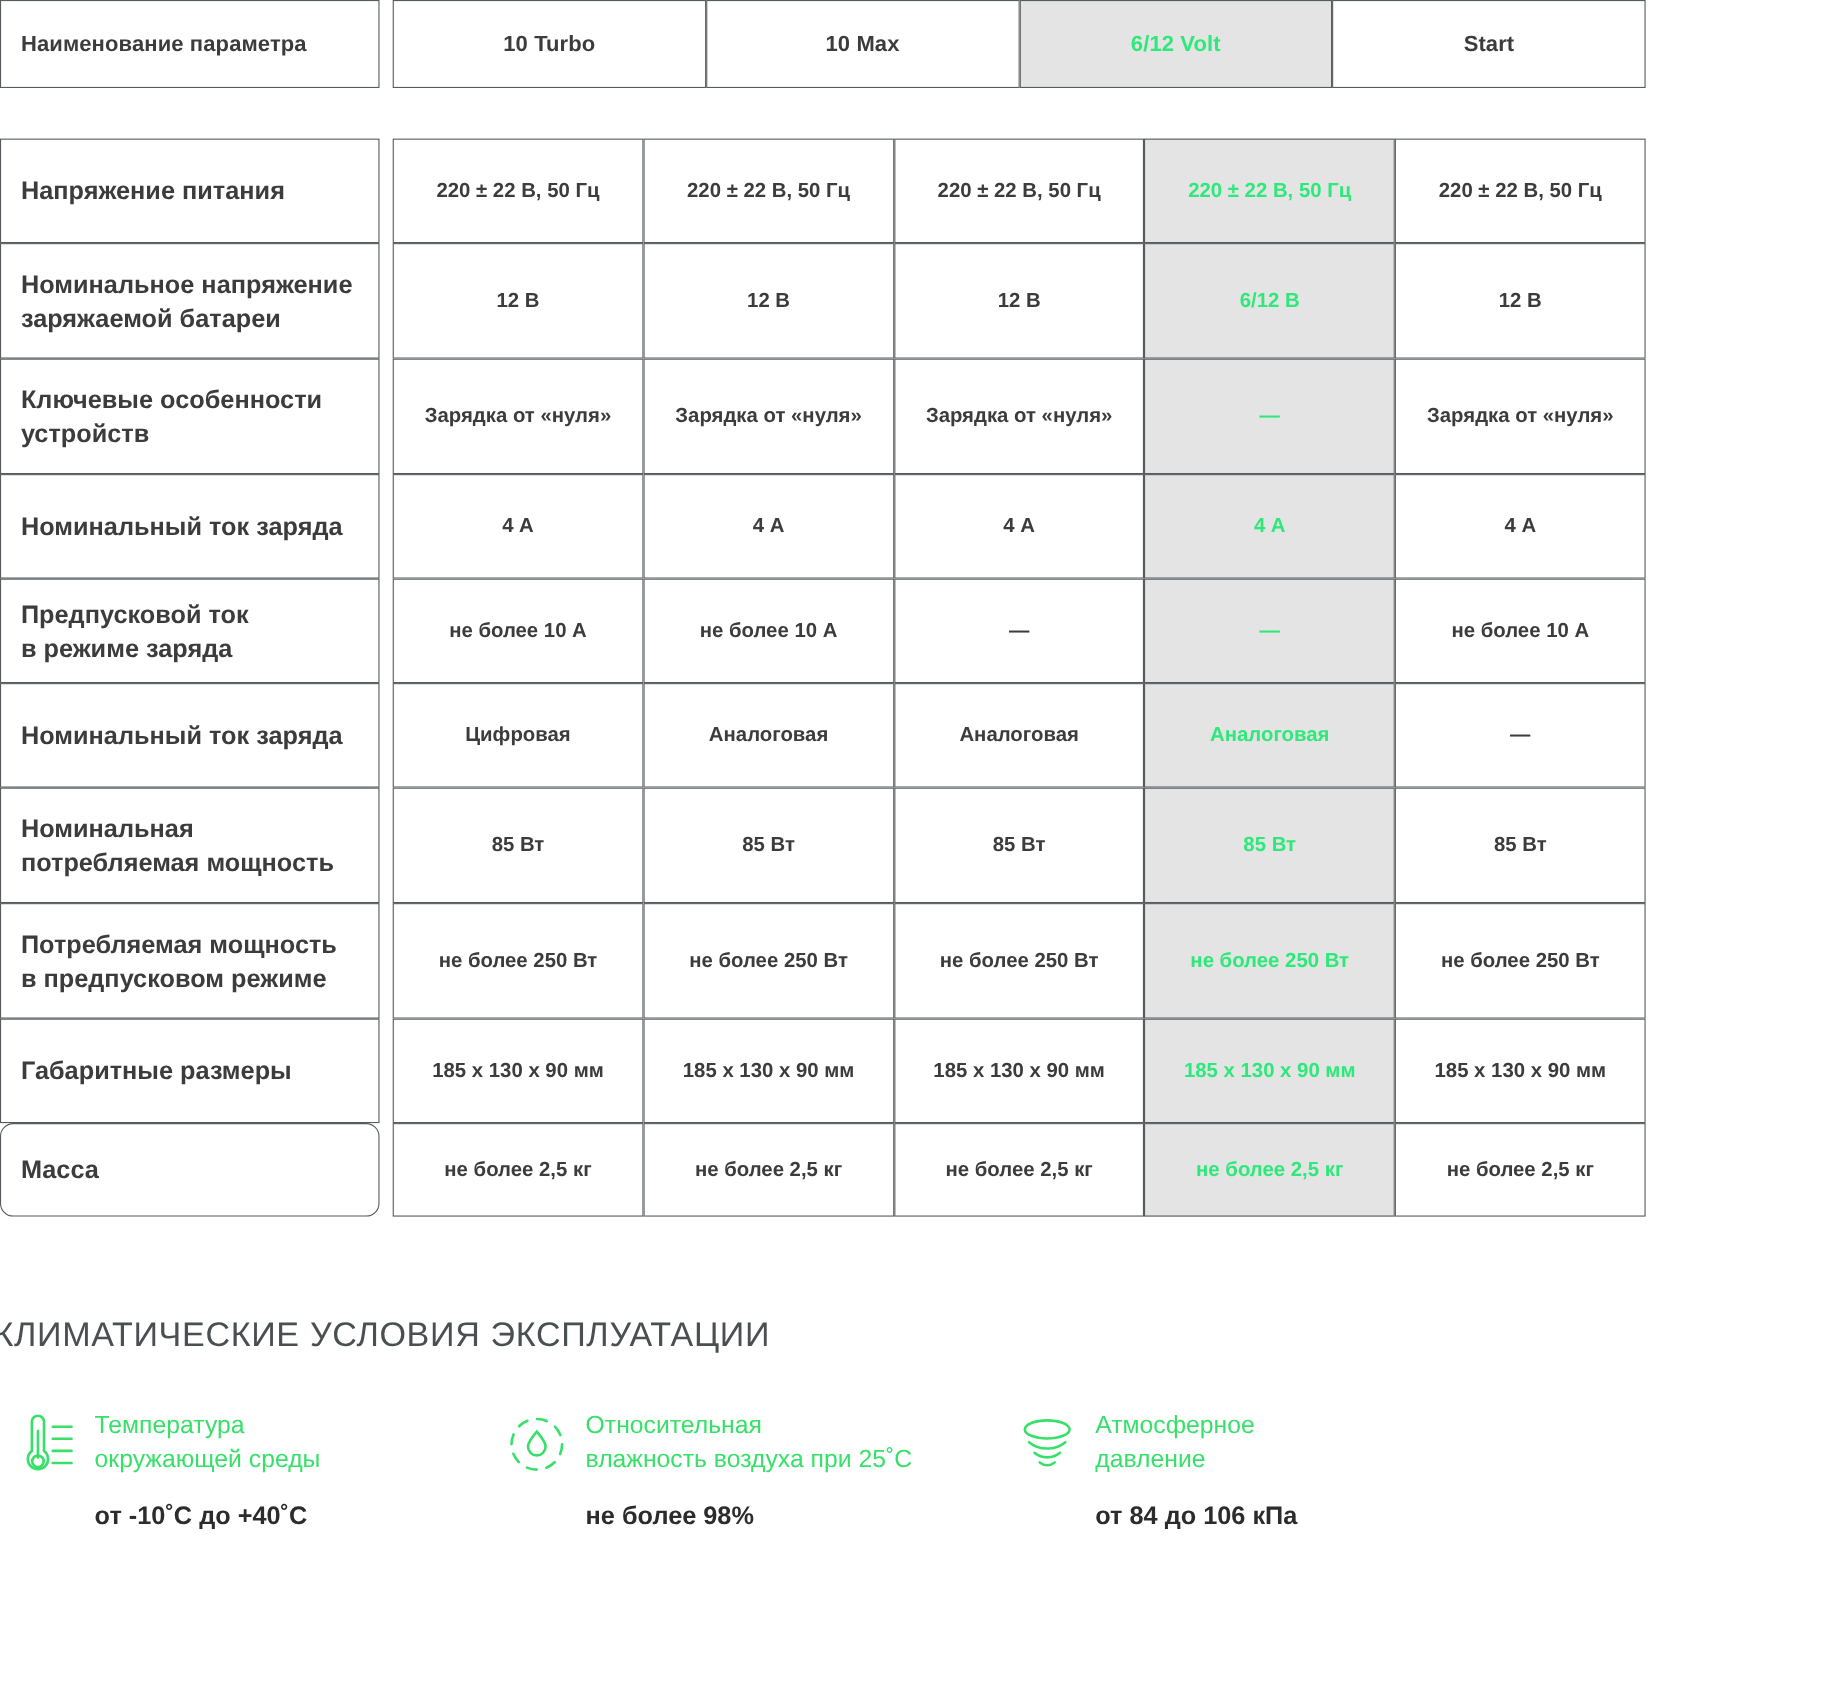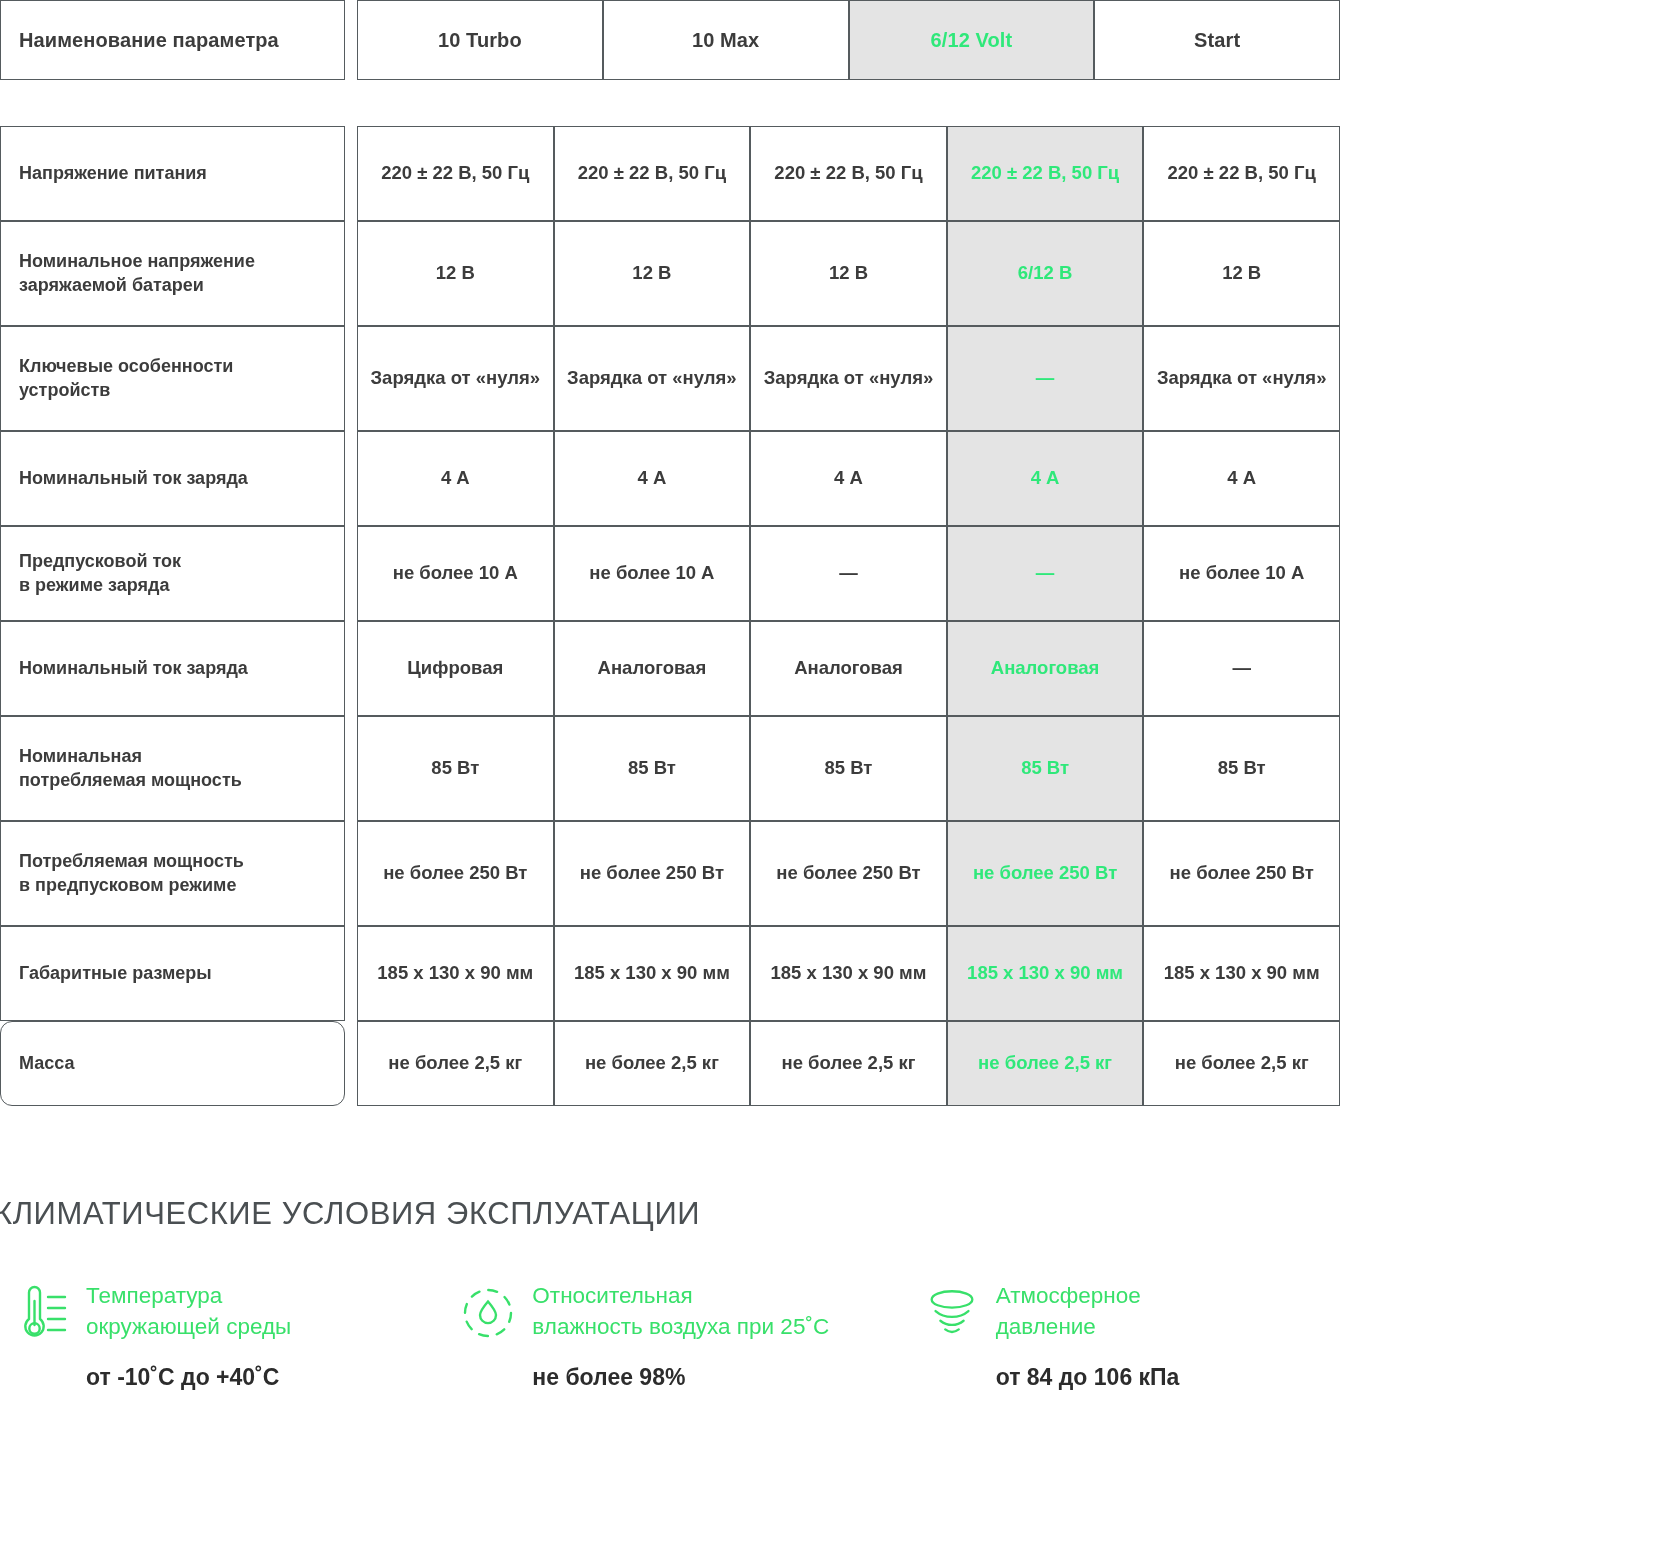--- a/index.html
+++ b/index.html
@@ -16,21 +16,21 @@
     font-family: "Liberation Sans", "DejaVu Sans", sans-serif;
     color: #3c3c3c;
     overflow: hidden;
   }
 
   
   .spec-area {
     position: absolute;
     left: 0;
     top: 0;
-    width: 1340px;
+    width: 1496px;
   }
 
   .spec-grid {
     display: flex;
     align-items: flex-start;
   }
 
   
   .label-col {
     width: 345px;
@@ -91,21 +91,21 @@
     border-top-width: 0.8px;
     border-bottom-width: 0.8px;
     display: flex;
     align-items: center;
     padding-left: 18px;
     padding-right: 10px;
   }
   .brow:first-child .lbl-cell { border-top-width: 1.6px; }
   .brow:last-child  .lbl-cell { border-bottom-width: 1.6px; border-radius: 12px; }
   .lbl-text {
-    font-size: 18px;
+    font-size: 23px;
     font-weight: bold;
     line-height: 1.32;
     color: #3c3c3c;
   }
 
   .dcell {
     flex: 1 1 0;
     border: 1.6px solid #555b5e;
     border-top-width: 0.8px;
     border-bottom-width: 0.8px;

